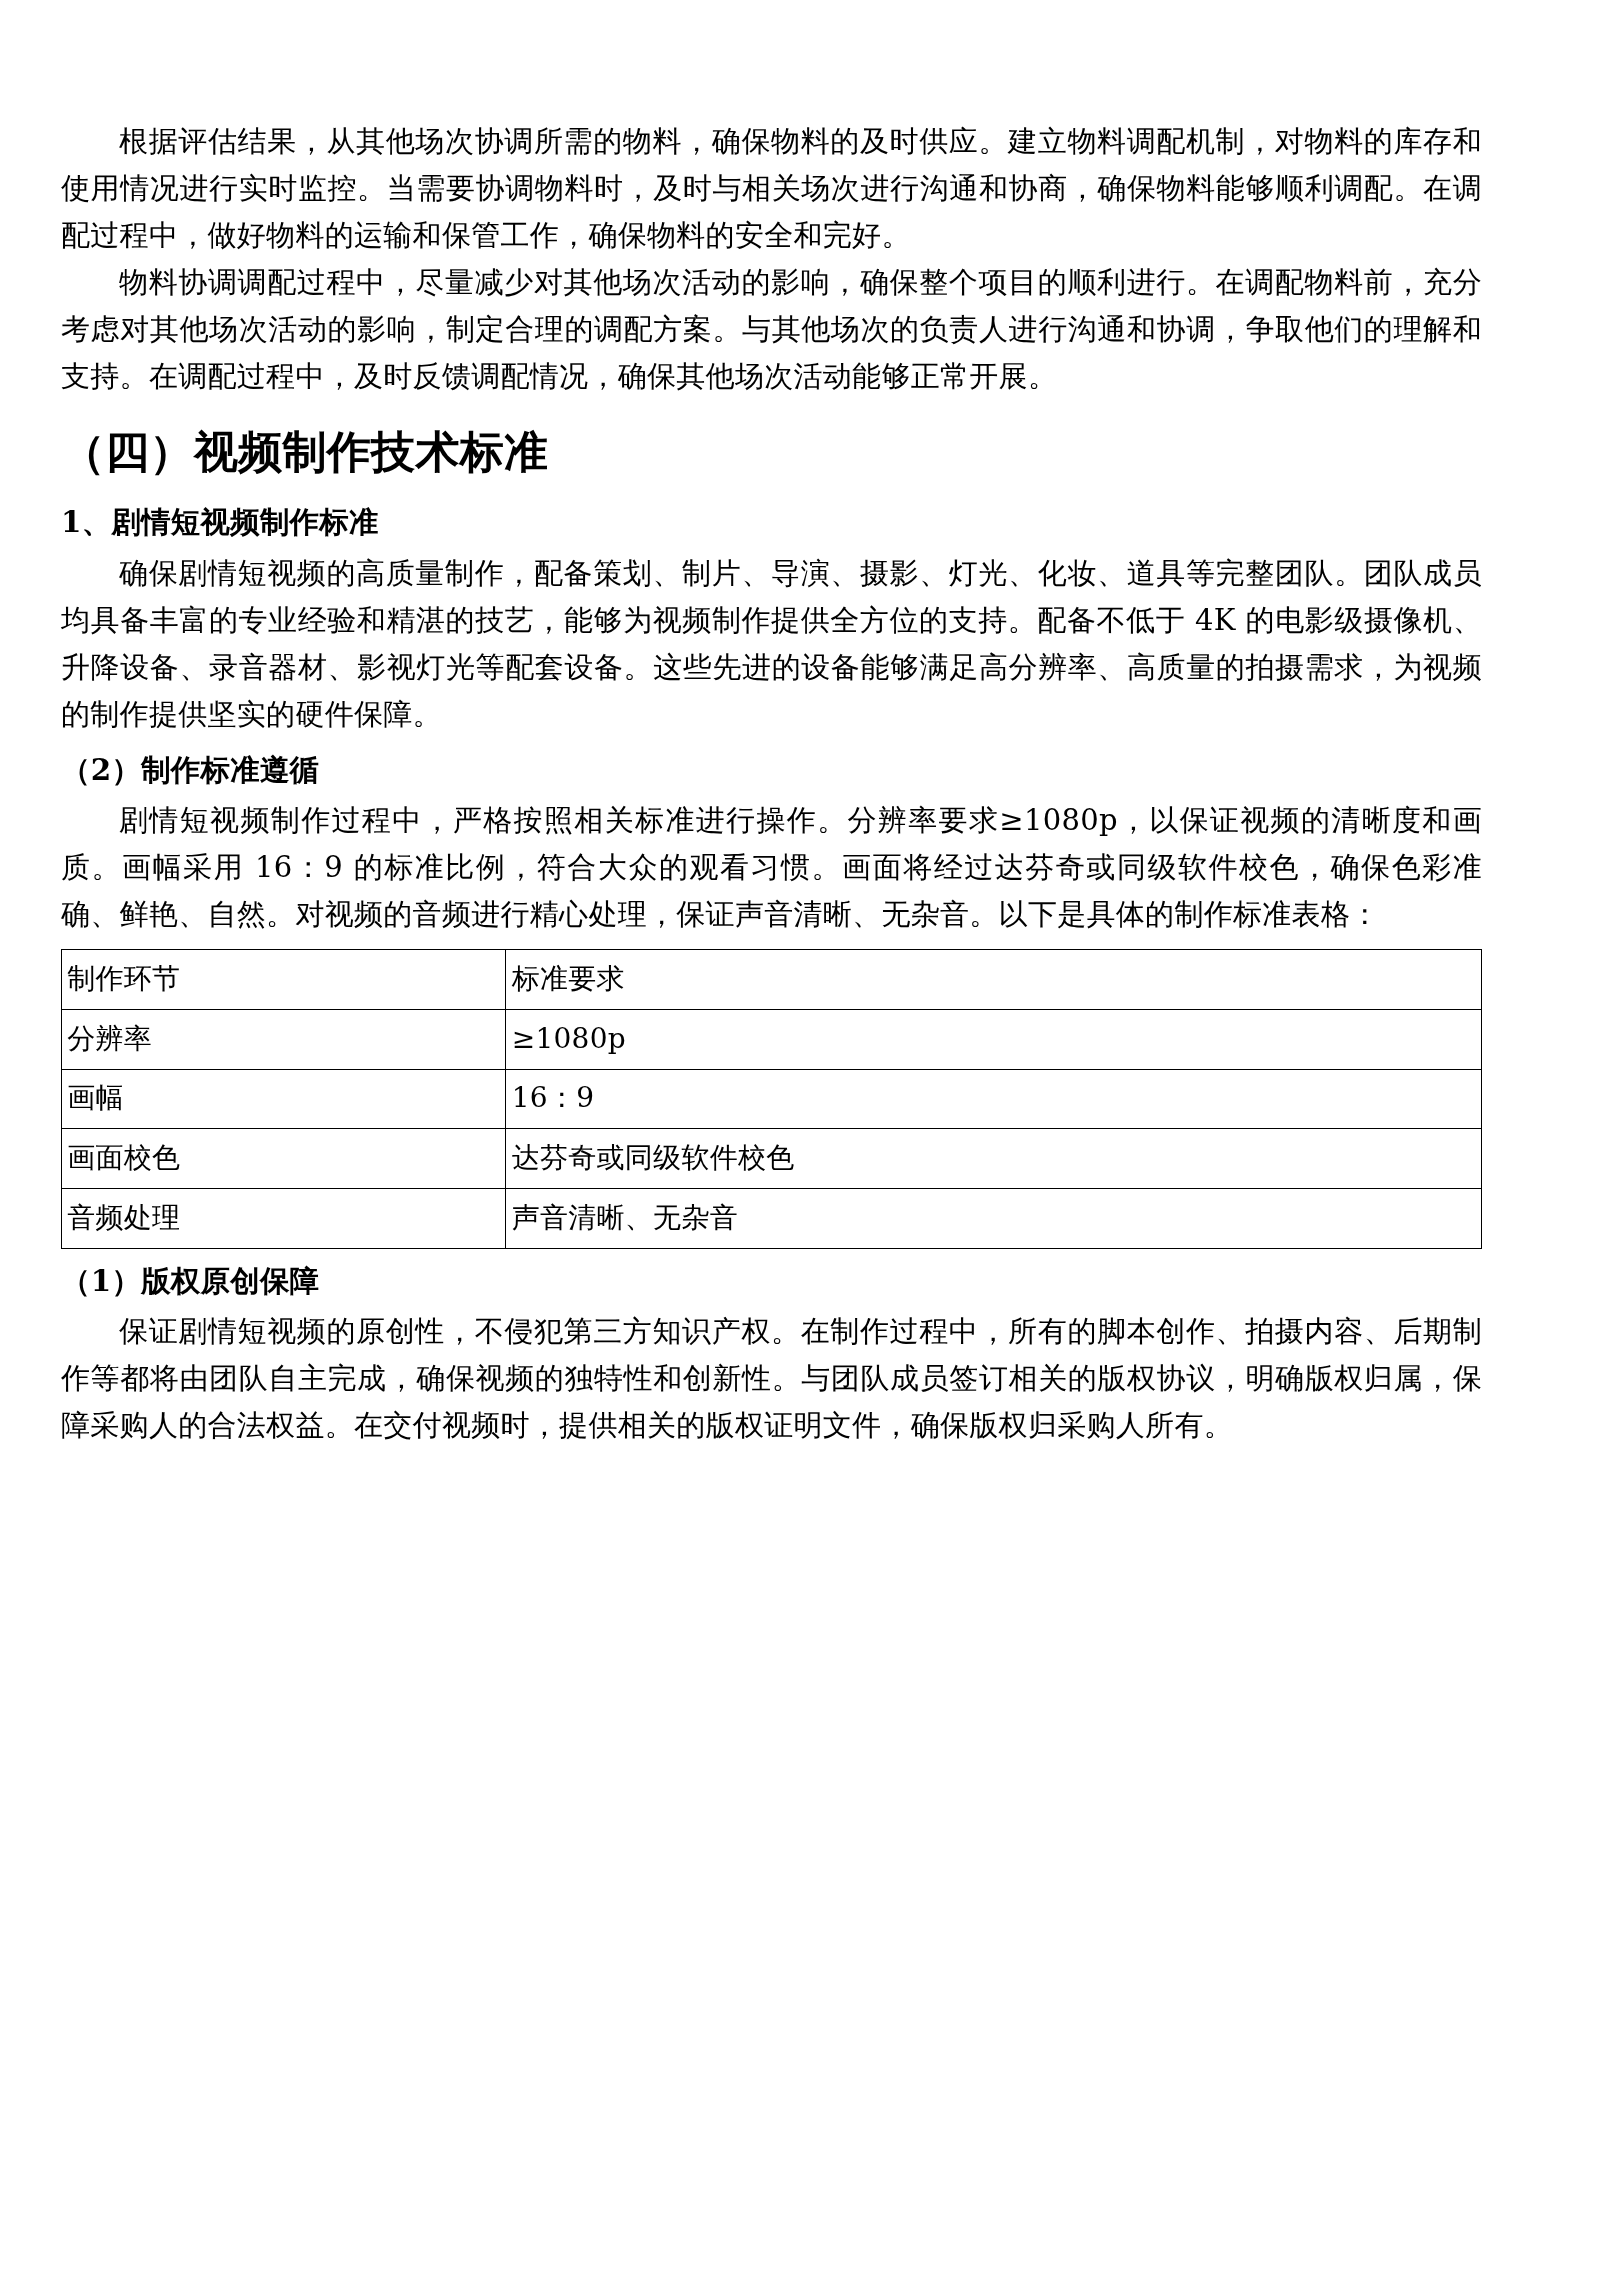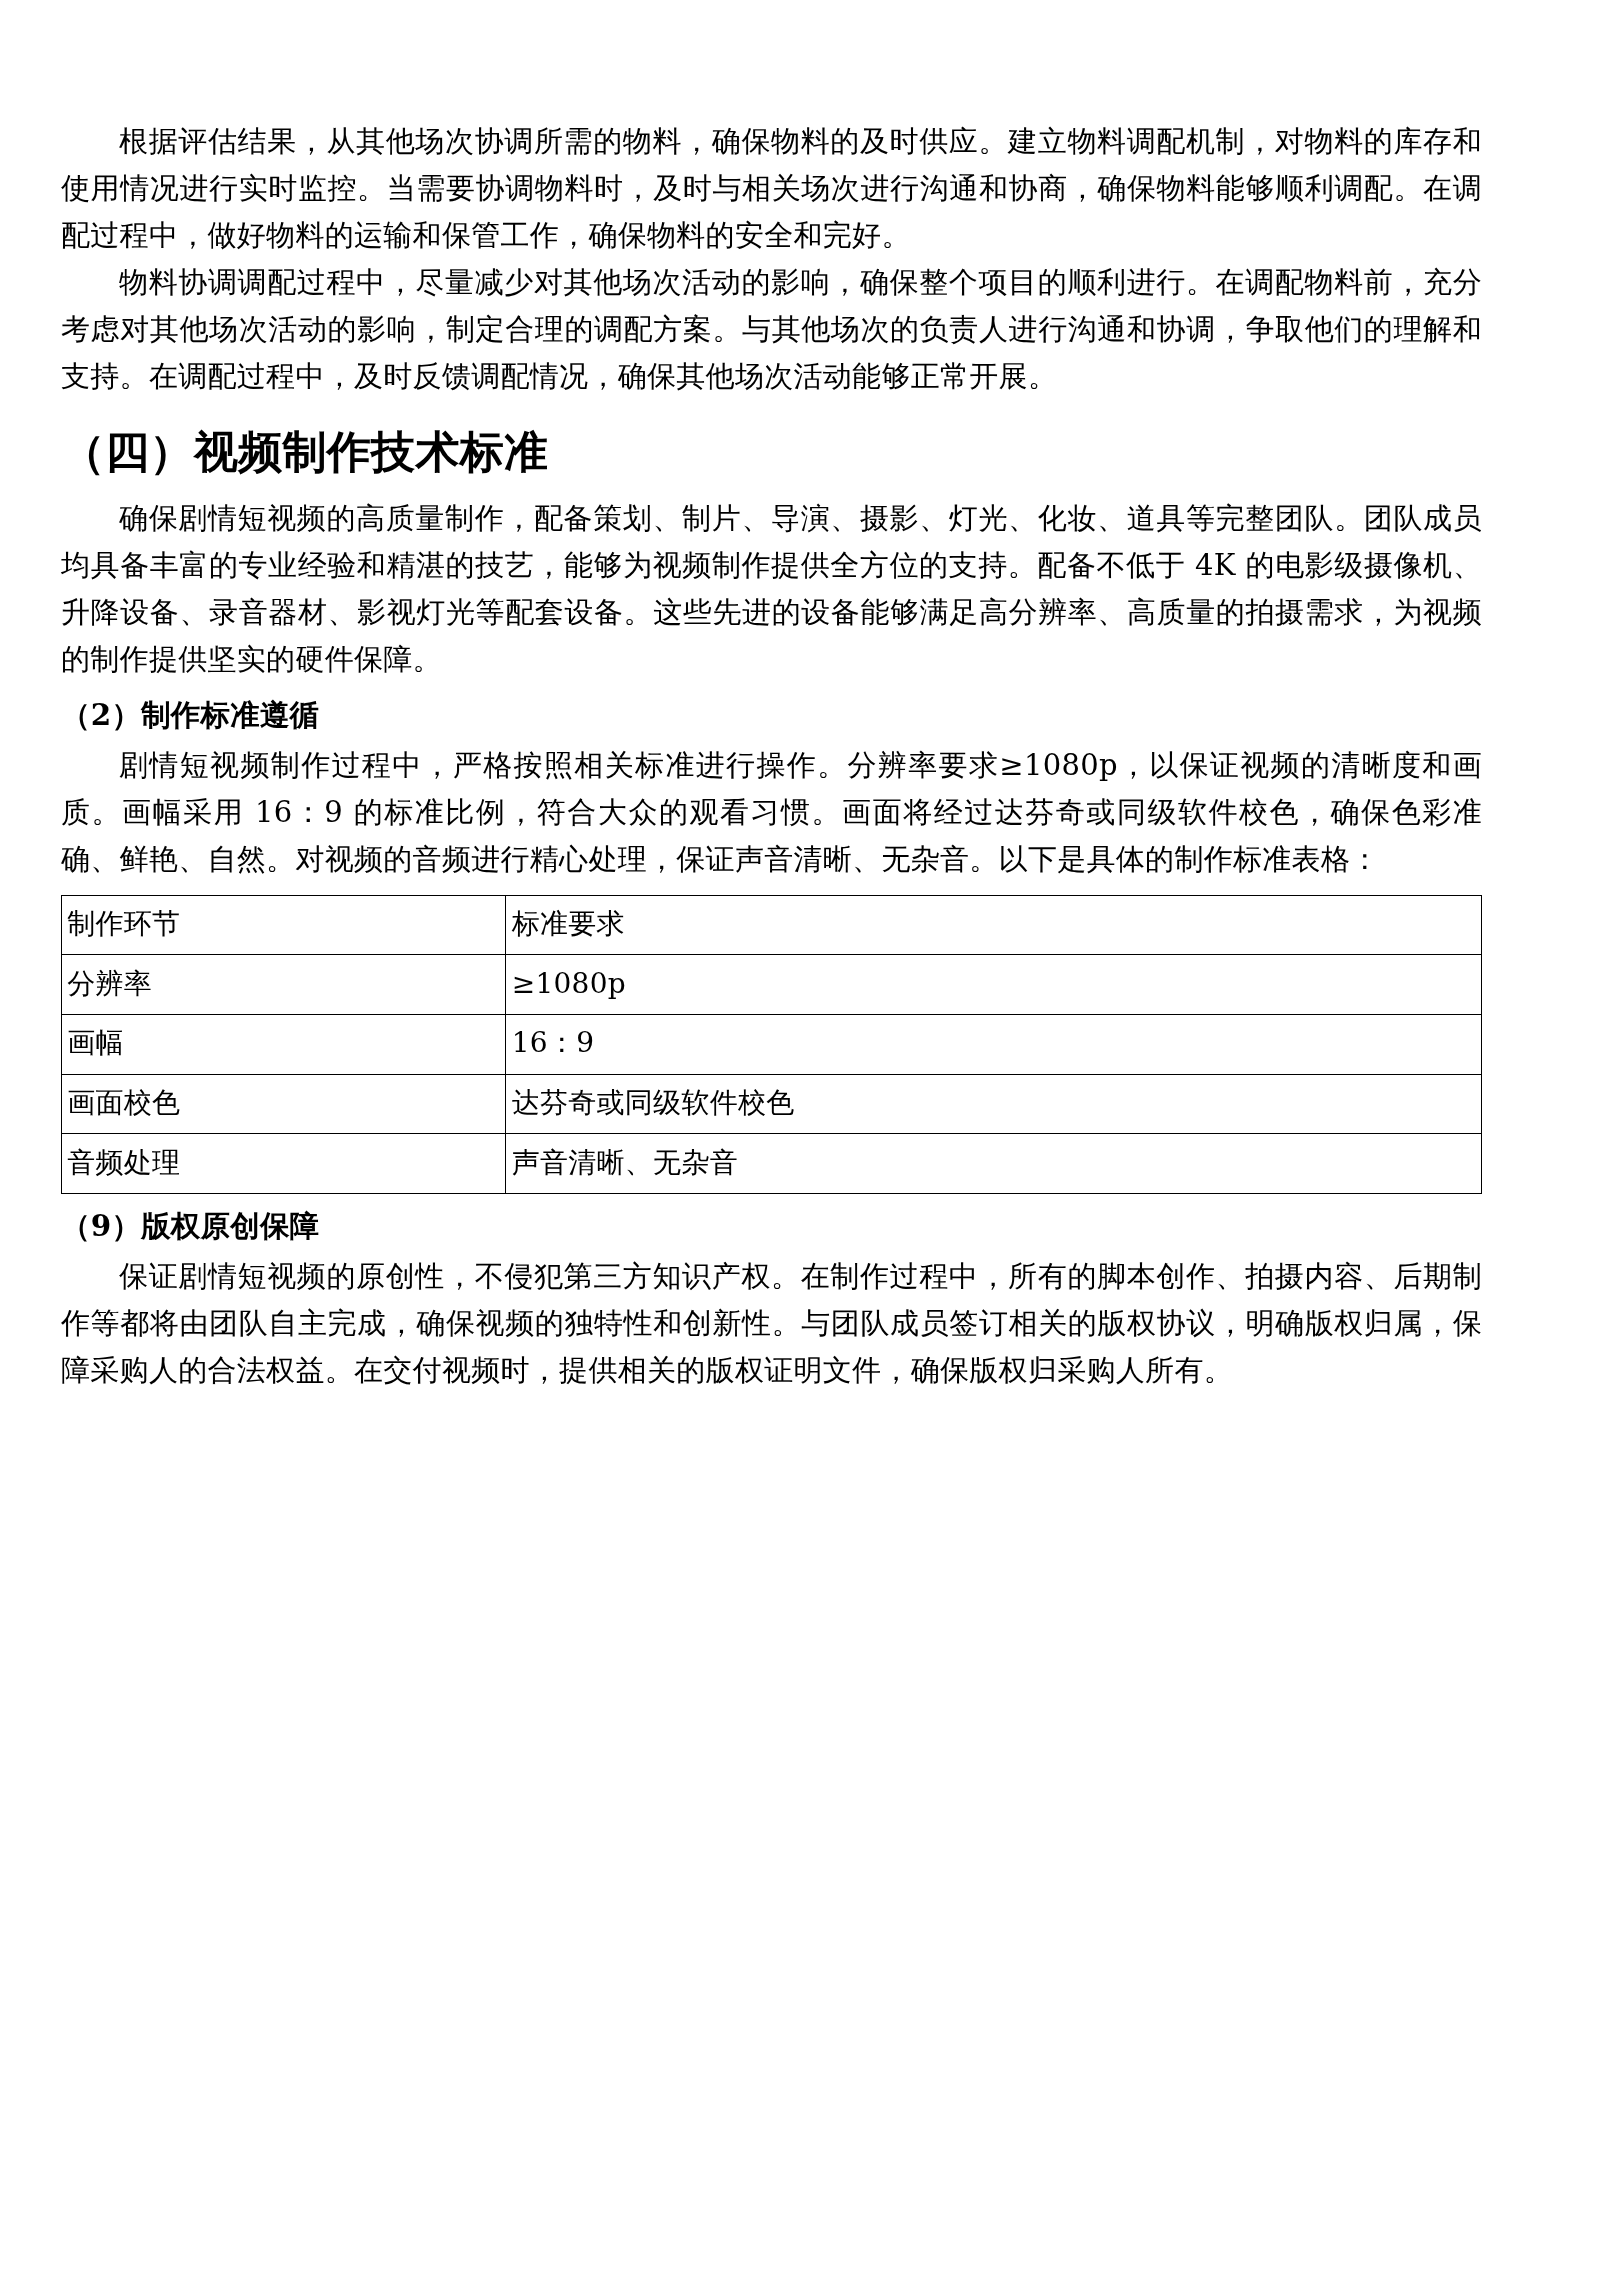--- a/index.html
+++ b/index.html
@@ -76,20 +76,21 @@
 <div class="page">
   <div class="doc">
 
     <p class="body-par">根据评估结果，从其他场次协调所需的物料，确保物料的及时供应。建立物料调配机制，对物料的库存和使用情况进行实时监控。当需要协调物料时，及时与相关场次进行沟通和协商，确保物料能够顺利调配。在调配过程中，做好物料的运输和保管工作，确保物料的安全和完好。</p>
 
 
     <p class="body-par">物料协调调配过程中，尽量减少对其他场次活动的影响，确保整个项目的顺利进行。在调配物料前，充分考虑对其他场次活动的影响，制定合理的调配方案。与其他场次的负责人进行沟通和协调，争取他们的理解和支持。在调配过程中，及时反馈调配情况，确保其他场次活动能够正常开展。</p>
 
     <h2 class="heading-l1">（四）视频制作技术标准</h2>
 
+    <h3 class="heading-l2">1、剧情短视频制作标准</h3>
 
 
     <p class="body-par">确保剧情短视频的高质量制作，配备策划、制片、导演、摄影、灯光、化妆、道具等完整团队。团队成员均具备丰富的专业经验和精湛的技艺，能够为视频制作提供全方位的支持。配备不低于 4K 的电影级摄像机、升降设备、录音器材、影视灯光等配套设备。这些先进的设备能够满足高分辨率、高质量的拍摄需求，为视频的制作提供坚实的硬件保障。</p>
 
     <h4 class="heading-l3">（2）制作标准遵循</h4>
 
     <p class="body-par">剧情短视频制作过程中，严格按照相关标准进行操作。分辨率要求≥1080p，以保证视频的清晰度和画质。画幅采用 16：9 的标准比例，符合大众的观看习惯。画面将经过达芬奇或同级软件校色，确保色彩准确、鲜艳、自然。对视频的音频进行精心处理，保证声音清晰、无杂音。以下是具体的制作标准表格：</p>
 
     <table class="spec-table">
       <tbody>
@@ -109,19 +110,19 @@
           <td class="col-a">画面校色</td>
           <td class="col-b">达芬奇或同级软件校色</td>
         </tr>
         <tr>
           <td class="col-a">音频处理</td>
           <td class="col-b">声音清晰、无杂音</td>
         </tr>
       </tbody>
     </table>
 
-    <h4 class="heading-l3">（9）版权原创保障</h4>
+    <h4 class="heading-l3">（1）版权原创保障</h4>
 
     <p class="body-par">保证剧情短视频的原创性，不侵犯第三方知识产权。在制作过程中，所有的脚本创作、拍摄内容、后期制作等都将由团队自主完成，确保视频的独特性和创新性。与团队成员签订相关的版权协议，明确版权归属，保障采购人的合法权益。在交付视频时，提供相关的版权证明文件，确保版权归采购人所有。</p>
 
   </div>
 </div>
 
 
 </body></html>

